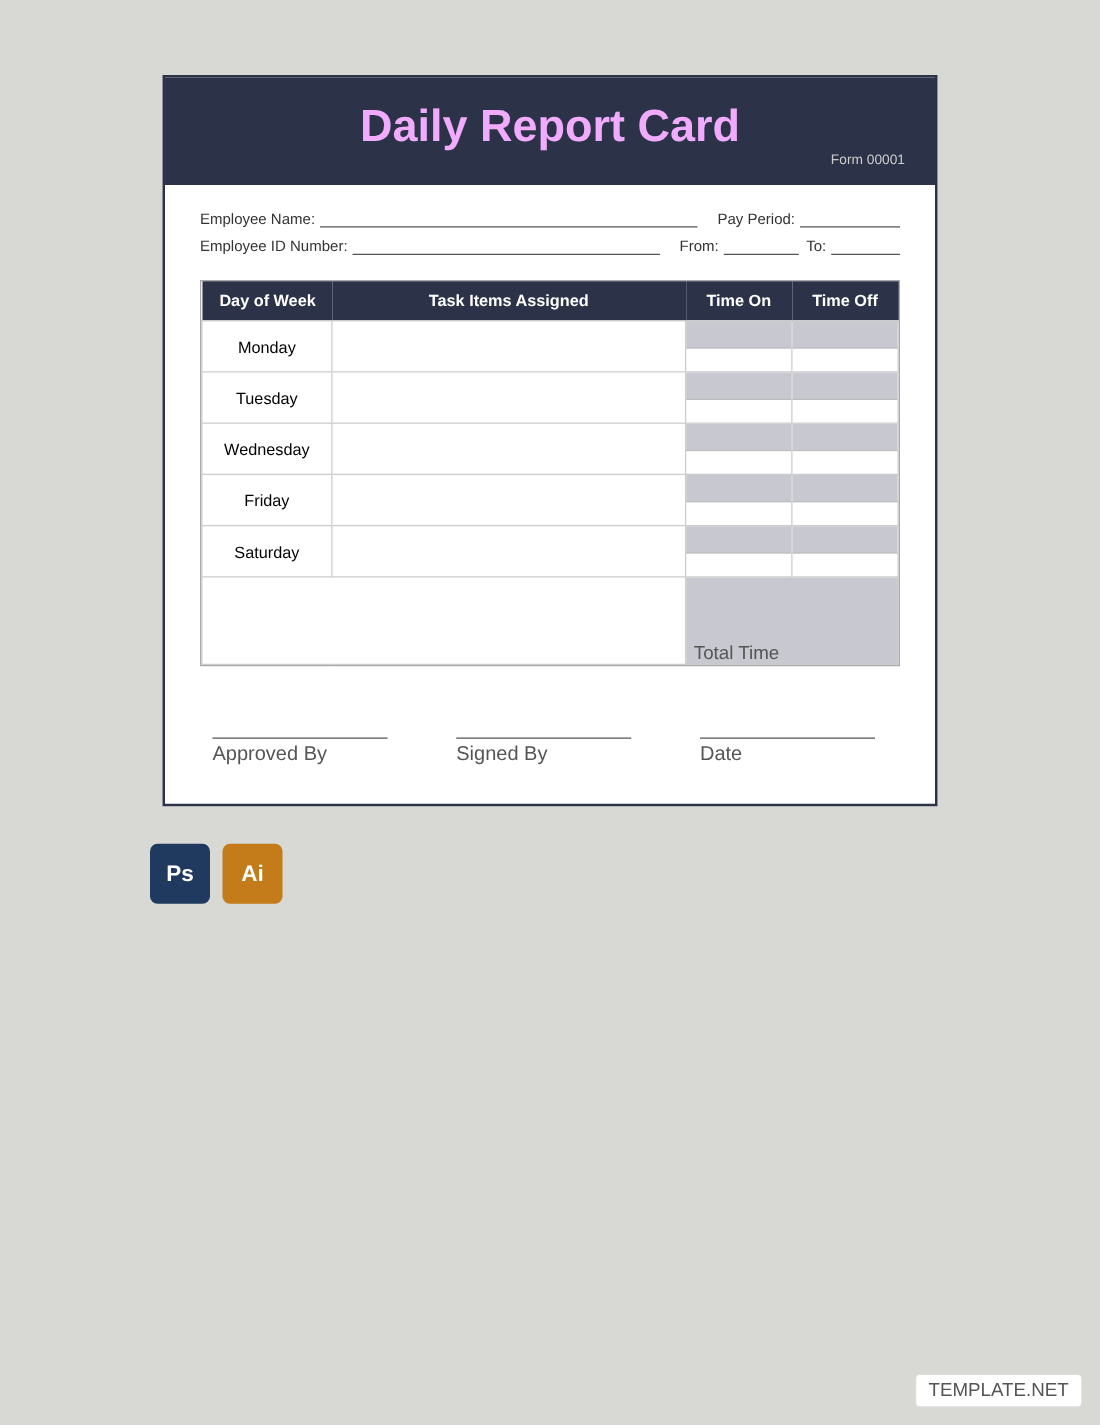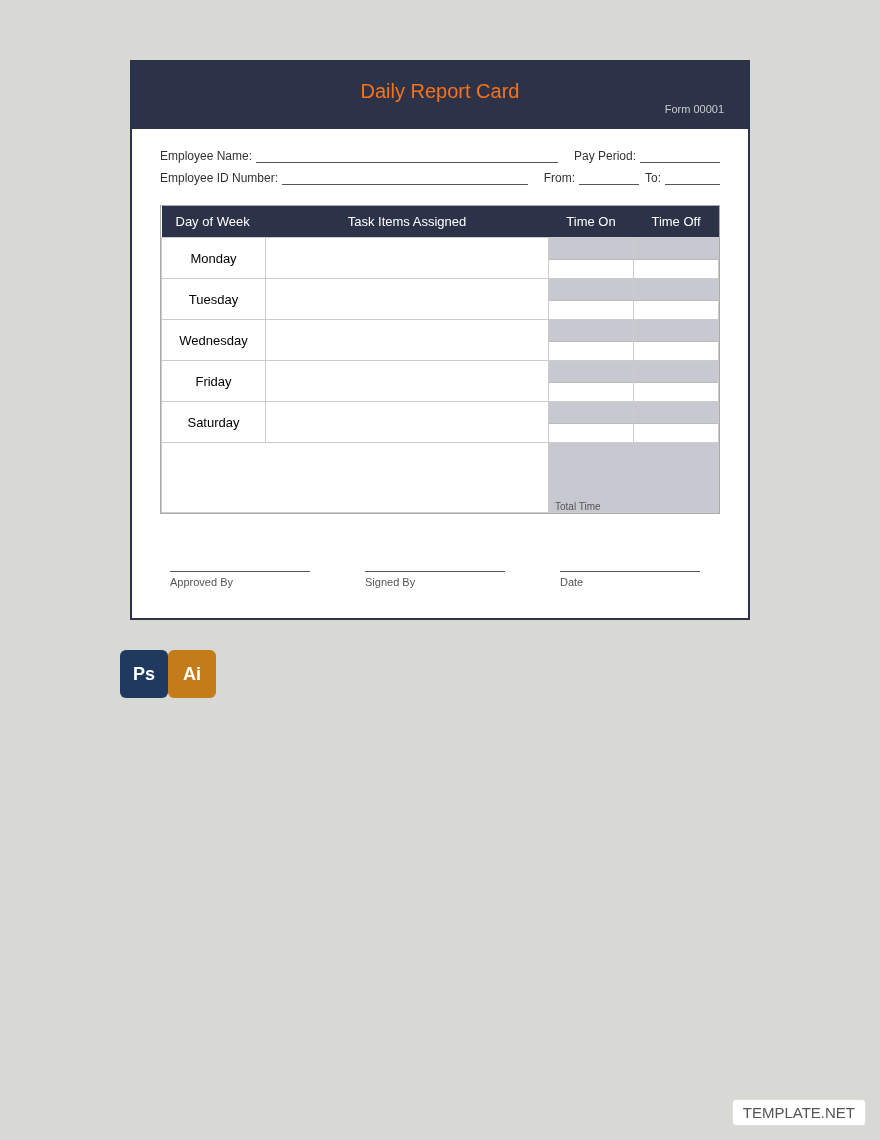--- a/index.html
+++ b/index.html
@@ -21,23 +21,23 @@
     }
 
     .card-header {
       background-color: #2c3348;
       padding: 18px 20px 10px 20px;
       text-align: center;
       position: relative;
     }
 
     .card-title {
-      color: #f97316;
-      font-size: 20px;
-      font-weight: normal;
+      color: #f0abfc;
+      font-size: 36px;
+      font-weight: bold;
     }
 
     .form-number {
       color: #ccc;
       font-size: 11px;
       text-align: right;
       padding-right: 4px;
       padding-bottom: 4px;
     }
 
@@ -87,21 +87,21 @@
     .report-table {
       width: 100%;
       border-collapse: collapse;
       margin-bottom: 0;
     }
 
     .table-header-row th {
       background-color: #2c3348;
       color: white;
       font-size: 13px;
-      font-weight: normal;
+      font-weight: bold;
       padding: 8px 0;
       text-align: center;
     }
 
     .table-header-row th:first-child {
       text-align: left;
       padding-left: 14px;
     }
 
     .day-cell {
@@ -136,21 +136,21 @@
       background: white;
     }
 
     .total-time-cell {
       background-color: #c8c8d0;
       height: 70px;
       border: 1px solid #ccc;
     }
 
     .total-time-label {
-      font-size: 10px;
+      font-size: 15px;
       color: #555;
       padding: 4px 6px 0 6px;
       display: block;
       vertical-align: bottom;
     }
 
     .day-row td {
       vertical-align: middle;
     }
 
@@ -174,28 +174,29 @@
     }
 
     .sig-line {
       border-bottom: 1px solid #555;
       width: 140px;
       height: 18px;
       margin-bottom: 4px;
     }
 
     .sig-label {
-      font-size: 11px;
+      font-size: 16px;
       color: #555;
     }
 
     
     .bottom-icons {
       display: flex;
       align-items: center;
+      gap: 10px;
       margin-top: 30px;
       align-self: flex-start;
       margin-left: 120px;
     }
 
     .icon-ps {
       width: 48px;
       height: 48px;
       background-color: #1f3a5e;
       border-radius: 6px;

